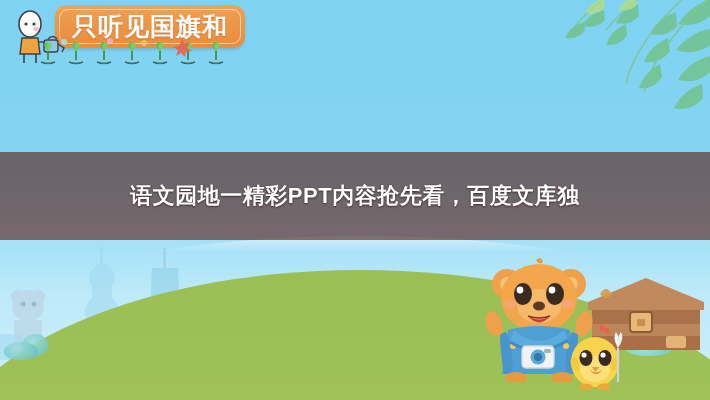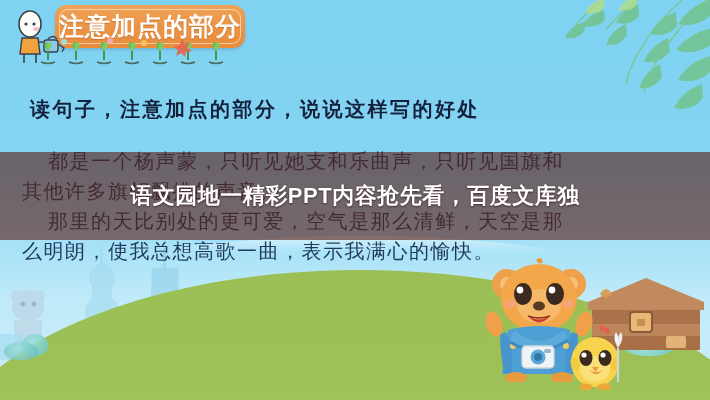--- a/index.html
+++ b/index.html
@@ -194,21 +194,21 @@
     <rect x="6" y="34" width="108" height="14" fill="#a9724a"></rect>
     <rect x="6" y="48" width="108" height="12" fill="#bd855a"></rect>
     <rect x="6" y="60" width="108" height="14" fill="#a96f46"></rect>
     <rect x="44" y="36" width="22" height="20" rx="3" fill="#e8b878" stroke="#8d5a36" stroke-width="2"></rect>
     <rect x="51" y="43" width="8" height="7" fill="#c98f55"></rect>
     <rect x="80" y="60" width="20" height="12" rx="2" fill="#e3b277"></rect>
     <path d="M14 18 q6 -10 12 0 q-6 8 -12 0z" fill="#d99a4e" opacity=".9"></path>
   </svg>
 
   <div class="banner">
-    <div class="banner-text">注意加点的部分</div>
+    <div class="banner-text">只听见国旗和</div>
   </div>
 
   <svg class="figure" viewBox="0 0 58 58">
     <ellipse cx="22" cy="16" rx="11" ry="13" fill="#fdfdfb" stroke="#3b4049" stroke-width="1.6"></ellipse>
     <circle cx="18" cy="16" r="1.6" fill="#3b4049"></circle>
     <circle cx="26" cy="16" r="1.6" fill="#3b4049"></circle>
     <ellipse cx="28" cy="21" rx="3" ry="2" fill="#f6a9b4" opacity=".8"></ellipse>
     <path d="M14 30 h16 l2 16 h-20 z" fill="#f0a23f" stroke="#3b4049" stroke-width="1.4"></path>
     <path d="M16 46 v9 M28 46 v9" stroke="#3b4049" stroke-width="1.6" fill="none"></path>
     <path d="M30 34 h10" stroke="#3b4049" stroke-width="1.4" fill="none"></path>
@@ -261,28 +261,21 @@
         <path d="M8 13 q7 -7 1 -9 q-4 3 -1 9z" fill="#7ace63"></path>
         <path d="M1 24 q7 3 14 0" stroke="#3c4a2c" stroke-width="1.6" fill="none" opacity=".8"></path>
       </g>
       <circle cx="28" cy="4" r="3" fill="#9fe0f0" opacity=".9"></circle>
       <circle cx="74" cy="3" r="3" fill="#f5aec4" opacity=".9"></circle>
       <circle cx="108" cy="5" r="3" fill="#f6c95a" opacity=".9"></circle>
       <path d="M146 1 l3 5 l5 -2 l-3 6 l5 3 l-6 1 l-1 5 l-4 -4 l-5 3 l2 -6 l-5 -3 l6 -1z" fill="#e8604a" opacity=".9"></path>
     </g>
   </svg>
 
-  <div class="instruction">读句子，注意加点的部分，说说这样写的好处</div>
-
-  <div class="body-text">
-    <div class="ln indent">都是一个杨声蒙，只听见她支和乐曲声，只听见国旗和</div>
-    <div class="ln">其他许多旗帜飘拂的声音。</div>
-    <div class="ln indent">那里的天比别处的更可爱，空气是那么清鲜，天空是那</div>
-    <div class="ln">么明朗，使我总想高歌一曲，表示我满心的愉快。</div>
-  </div>
+
 
   <svg class="bear" viewBox="0 0 118 128">
     <circle cx="27" cy="30" r="15" fill="#eea04a"></circle>
     <circle cx="27" cy="30" r="7" fill="#f6c079"></circle>
     <circle cx="91" cy="30" r="15" fill="#eea04a"></circle>
     <circle cx="91" cy="30" r="7" fill="#f6c079"></circle>
     <path d="M56 6 q5 -5 7 2 q-4 4 -7 -2z" fill="#e89a3f"></path>
     <ellipse cx="59" cy="44" rx="38" ry="34" fill="#f3a64a"></ellipse>
     <ellipse cx="59" cy="52" rx="22" ry="17" fill="#f8c684" opacity=".55"></ellipse>
     <ellipse cx="43" cy="40" rx="9" ry="11" fill="#3b2a20"></ellipse>

